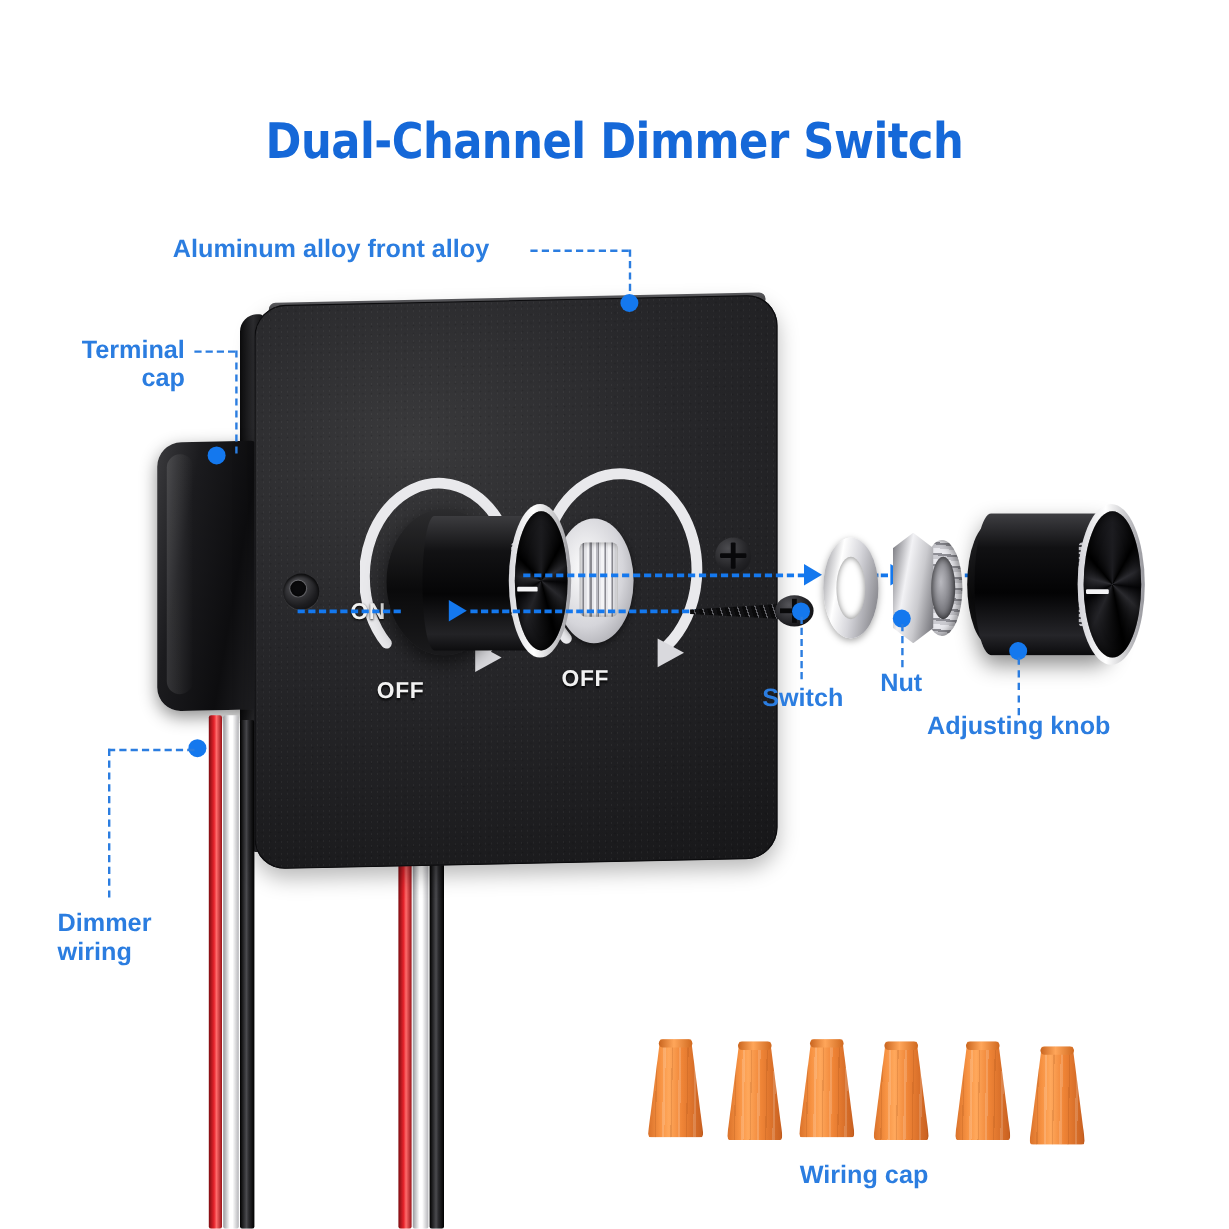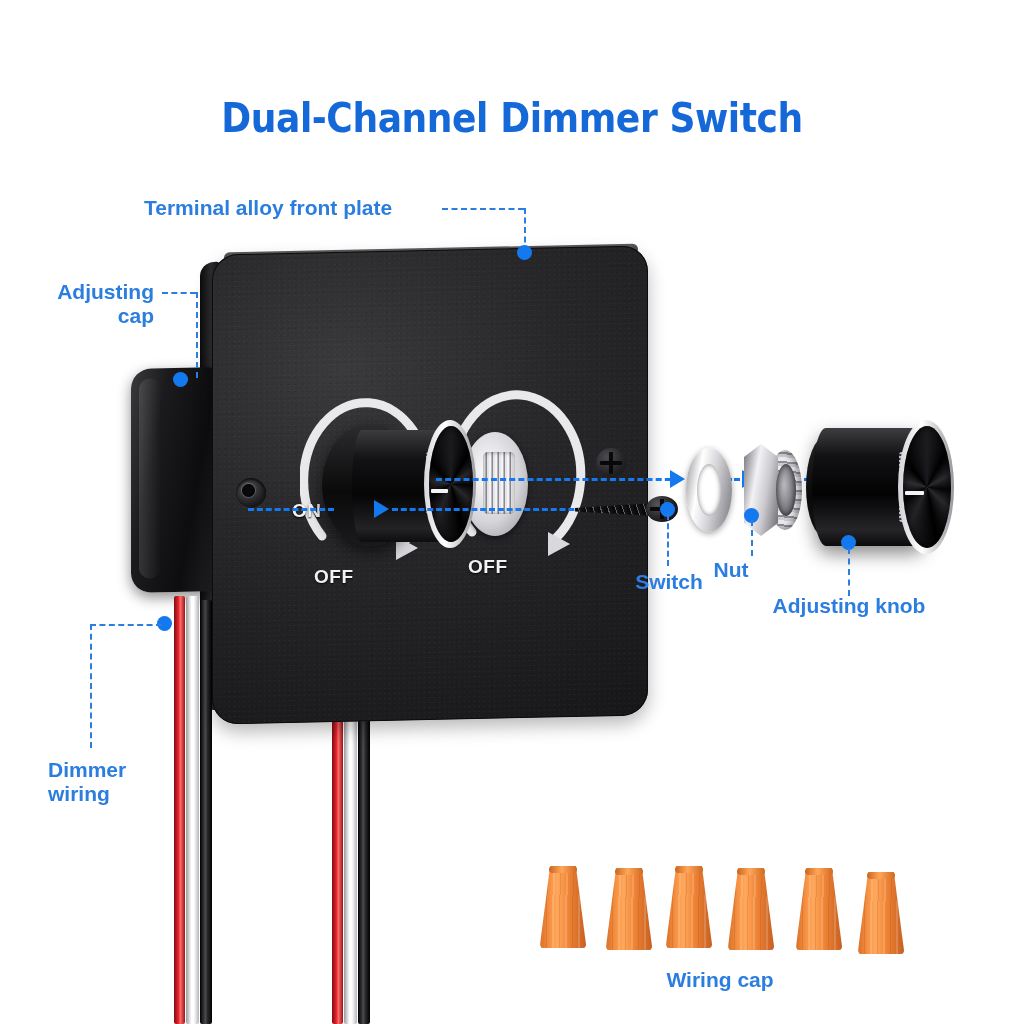--- a/index.html
+++ b/index.html
@@ -378,44 +378,44 @@
     <div class="cone"></div>
     <div class="rib"></div>
     <div class="top"></div>
   </div>
   <div class="cap" style="left:858px;top:872px;">
     <div class="cone"></div>
     <div class="rib"></div>
     <div class="top"></div>
   </div>
 
-  <div class="lbl" style="left:144px;top:196px;">Terminal alloy front plate</div>
+  <div class="lbl" style="left:144px;top:196px;">Aluminum alloy front alloy</div>
   <div class="dash-h" style="left:442px;top:208px;width:82px;"></div>
   <div class="dash-v" style="left:524px;top:208px;height:44px;"></div>
   <div class="dot" style="left:517px;top:245px;"></div>
 
-  <div class="lbl r" style="left:34px;top:280px;width:120px;">Adjusting
+  <div class="lbl r" style="left:34px;top:280px;width:120px;">Terminal
 cap</div>
   <div class="dash-h" style="left:162px;top:292px;width:34px;"></div>
   <div class="dash-v" style="left:196px;top:292px;height:86px;"></div>
   <div class="dot" style="left:173px;top:372px;"></div>
 
   <div class="dot" style="left:157px;top:616px;"></div>
   <div class="dash-h" style="left:90px;top:624px;width:72px;"></div>
   <div class="dash-v" style="left:90px;top:624px;height:124px;"></div>
   <div class="lbl" style="left:48px;top:758px;">Dimmer
 wiring</div>
 
   <div class="dot" style="left:660px;top:502px;"></div>
   <div class="dash-v" style="left:667px;top:514px;height:52px;"></div>
   <div class="lbl c" style="left:624px;top:570px;width:90px;">Switch</div>
 
   <div class="dot" style="left:744px;top:508px;"></div>
   <div class="dash-v" style="left:751px;top:520px;height:36px;"></div>
-  <div class="lbl c" style="left:696px;top:558px;width:70px;">Nut</div>
+  <div class="lbl c" style="left:716px;top:558px;width:70px;">Nut</div>
 
   <div class="dot" style="left:841px;top:535px;"></div>
   <div class="dash-v" style="left:848px;top:548px;height:48px;"></div>
   <div class="lbl c" style="left:756px;top:594px;width:186px;">Adjusting knob</div>
 
   <div class="lbl c" style="left:620px;top:968px;width:200px;">Wiring cap</div>
 
 </div>
 
 </body></html>

